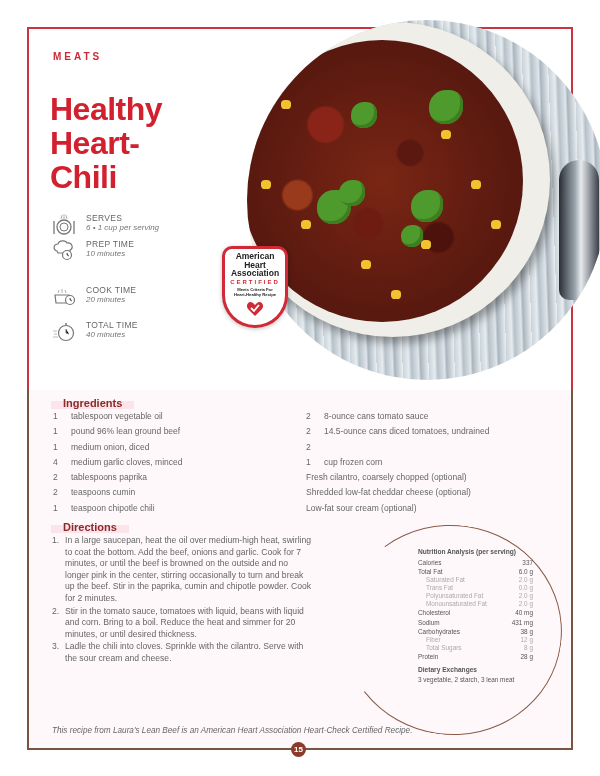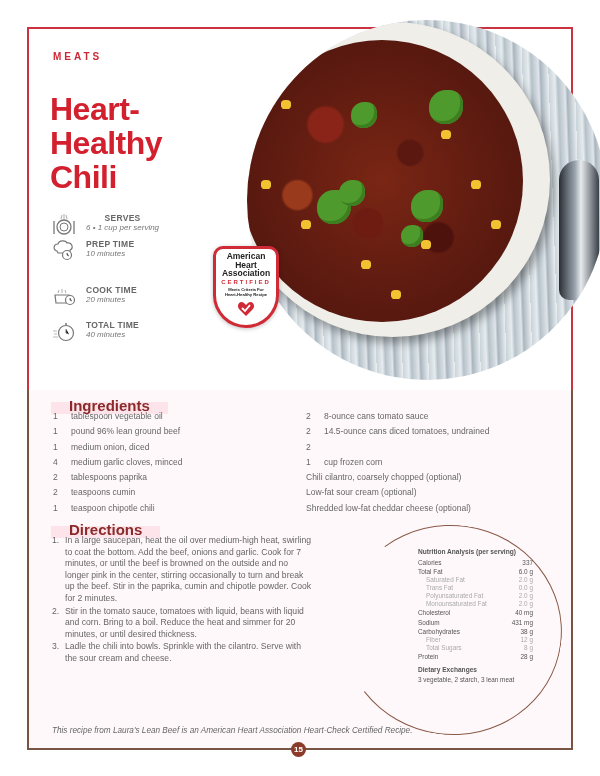--- a/index.html
+++ b/index.html
@@ -21,21 +21,21 @@
 
   .category { position: absolute; left: 53px; top: 51px; font-family: "Liberation Sans", sans-serif; font-size: 10px;
     letter-spacing: 3px; color: #cc2a36; font-weight: bold; }
 
   .title { position: absolute; left: 50px; top: 92px; font-family: "Liberation Sans", sans-serif; font-weight: bold;
     font-size: 32px; line-height: 34px; color: #d3202e; letter-spacing: -0.5px; }
 
   
   .stat { position: absolute; left: 52px; display: flex; align-items: flex-start; }
   .stat-icon { width: 24px; height: 22px; margin-right: 10px; }
-  .stat-label { font-family: "Liberation Sans", sans-serif; font-weight: bold; font-size: 8.5px; color: #666; letter-spacing: 0.3px; line-height: 10px; text-align: center; }
+  .stat-label { font-family: "Liberation Sans", sans-serif; font-weight: normal; font-size: 8.5px; color: #666; letter-spacing: 0.3px; line-height: 10px; }
   .stat-value { font-family: "Liberation Sans", sans-serif; font-style: italic; font-size: 8px; color: #777; line-height: 10px; }
 
   
   .photo-wrap { position: absolute; left: 247px; top: 20px; width: 360px; height: 360px; border-radius: 50%; overflow: hidden; }
   .wood { position: absolute; inset: 0;
     background: repeating-linear-gradient(88deg, #c9d3da 0px, #e6ecef 6px, #b5c1c9 9px, #dfe5ea 16px, #a9b5be 18px, #e9eef1 26px); }
   .bowl { position: absolute; left: -12px; top: 2px; width: 315px; height: 315px; border-radius: 50%; background: #f0eee8;
     box-shadow: 4px 6px 10px rgba(0,0,0,0.35); }
   .chili { position: absolute; left: 6px; top: 18px; width: 282px; height: 282px; border-radius: 50%;
     background:
@@ -45,32 +45,32 @@
       radial-gradient(circle at 70% 70%, #4d120c 0 5%, transparent 6%),
       radial-gradient(circle at 20% 55%, #9a3a1c 0 5%, transparent 6%),
       radial-gradient(circle at 50% 50%, #7a2614 0%, #5c1a10 60%, #4a140c 100%); }
   .corn { position: absolute; width: 10px; height: 9px; border-radius: 40%; background: #f2c230; }
   .leaf { position: absolute; width: 26px; height: 26px; border-radius: 50% 40% 50% 45%; background: #4f9a2c;
     box-shadow: inset -3px -3px 0 #3d7f20; }
   .spoon { position: absolute; left: 312px; top: 140px; width: 40px; height: 140px; border-radius: 20px 20px 10px 10px;
     background: linear-gradient(90deg, #2a2f36, #9aa4ad 40%, #e7ebee 55%, #3a4048); }
 
   
-  .badge { position: absolute; left: 213px; top: 246px; width: 66px; height: 82px; }
+  .badge { position: absolute; left: 222px; top: 246px; width: 66px; height: 82px; }
   .badge-shape { position: absolute; inset: 0; background: #ffffff; border: 3px solid #d02a36;
     border-radius: 10px 10px 50% 50% / 10px 10px 40% 40%; box-shadow: 0 1px 4px rgba(0,0,0,0.25); }
   .badge-text { position: absolute; left: 0; right: 0; text-align: center; font-family: "Liberation Sans", sans-serif; }
   .badge-org { top: 6px; font-size: 8.5px; font-weight: bold; line-height: 8.5px; color: #222; }
   .badge-cert { top: 33px; font-size: 6px; font-weight: bold; letter-spacing: 2px; color: #d02a36; }
   .badge-meets { top: 41px; font-size: 4.2px; font-weight: bold; color: #222; line-height: 5px; }
   .badge-heart { position: absolute; left: 24px; top: 55px; width: 18px; height: 16px; }
 
   
-  .section-h { position: absolute; font-family: "Liberation Sans", sans-serif; font-weight: bold; font-size: 15px; color: #8a2a2a;
-    background: linear-gradient(180deg, transparent 30%, #fde4ea 30%); padding: 0 18px; text-align: center; }
+  .section-h { position: absolute; font-family: "Liberation Sans", sans-serif; font-weight: bold; font-size: 11px; color: #8a2a2a;
+    background: linear-gradient(180deg, transparent 30%, #fde4ea 30%); padding: 0 12px; text-align: center; }
 
   
   .ing-list { position: absolute; font-family: "Liberation Sans", sans-serif; font-size: 8.5px; color: #666; }
   .ing-row { height: 15.3px; display: flex; }
   .ing-qty { width: 18px; }
 
   
   .dir-list { position: absolute; left: 52px; top: 535px; width: 260px; font-family: "Liberation Sans", sans-serif;
     font-size: 8.6px; color: #666; line-height: 11.6px; }
   .dir-item { display: flex; margin-bottom: 1px; }
@@ -97,22 +97,22 @@
 <div class="frame-top"></div>
 <div class="frame-left-top"></div>
 <div class="frame-right-top"></div>
 <div class="frame-left-bot"></div>
 <div class="frame-right-bot"></div>
 <div class="frame-bottom"></div>
 <div class="page-num">15</div>
 
 <div class="category">MEATS</div>
 <div class="title">
+  <div>Healthy</div>
   <div>Heart-</div>
-  <div>Healthy</div>
   <div>Chili</div>
 </div>
 
 <div class="photo-wrap">
   <div class="wood"></div>
   <div class="spoon"></div>
   <div class="bowl">
     <div class="chili">
       <div class="corn" style="left:40px;top:60px"></div>
       <div class="corn" style="left:200px;top:90px"></div>
@@ -241,43 +241,43 @@
       <span>14.5-ounce cans diced tomatoes, undrained</span>
     </div>
   <div class="ing-row">
       <span class="ing-qty">2</span>
     </div>
   <div class="ing-row">
       <span class="ing-qty">1</span>
       <span>cup frozen corn</span>
     </div>
   <div class="ing-row noqty">
-      <span>Chili cilantro, coarsely chopped (optional)</span>
+      <span>Fresh cilantro, coarsely chopped (optional)</span>
+    </div>
+  <div class="ing-row noqty">
+      <span>Shredded low-fat cheddar cheese (optional)</span>
     </div>
   <div class="ing-row noqty">
       <span>Low-fat sour cream (optional)</span>
-    </div>
-  <div class="ing-row noqty">
-      <span>Shredded low-fat cheddar cheese (optional)</span>
     </div>
 </div>
 
 <div class="section-h" style="left:51px;top:521px">Directions</div>
 <div class="dir-list">
   <div class="dir-item">
       <span class="dir-num">1.</span>
       <span>In a large saucepan, heat the oil over medium-high heat, swirling to coat the bottom. Add the beef, onions and garlic. Cook for 7 minutes, or until the beef is browned on the outside and no longer pink in the center, stirring occasionally to turn and break up the beef. Stir in the paprika, cumin and chipotle powder. Cook for 2 minutes.</span>
     </div>
   <div class="dir-item">
       <span class="dir-num">2.</span>
       <span>Stir in the tomato sauce, tomatoes with liquid, beans with liquid and corn. Bring to a boil. Reduce the heat and simmer for 20 minutes, or until desired thickness.</span>
     </div>
   <div class="dir-item">
       <span class="dir-num">3.</span>
-      <span>Ladle the chili into bowls. Sprinkle with the cilantro. Serve with the sour cream and cheese.</span>
+      <span>Ladle the chili into cloves. Sprinkle with the cilantro. Serve with the sour cream and cheese.</span>
     </div>
 </div>
 
 <div class="nut-arc"></div>
 <div class="nutrition">
   <div class="nut-title">Nutrition Analysis (per serving)</div>
   <div class="nut-row main">
       <span>Calories</span>
       <span>337</span>
     </div>

